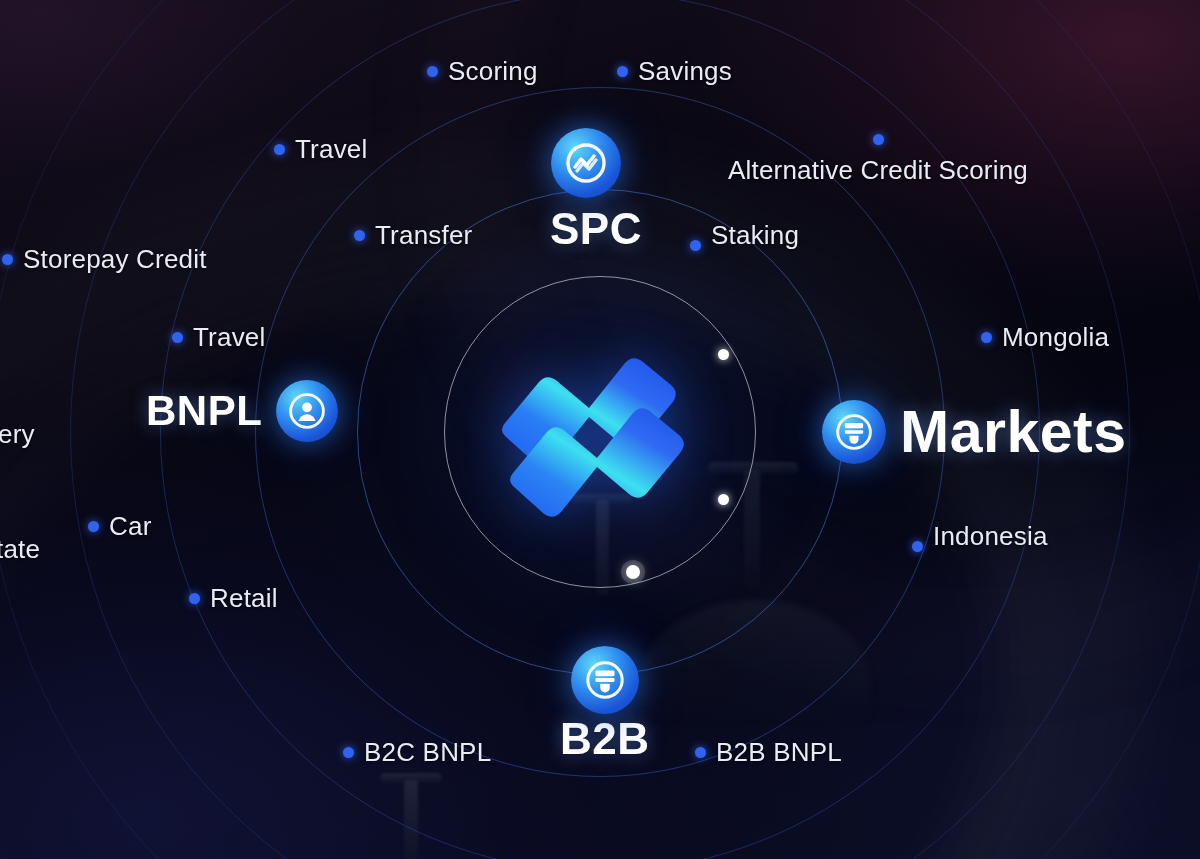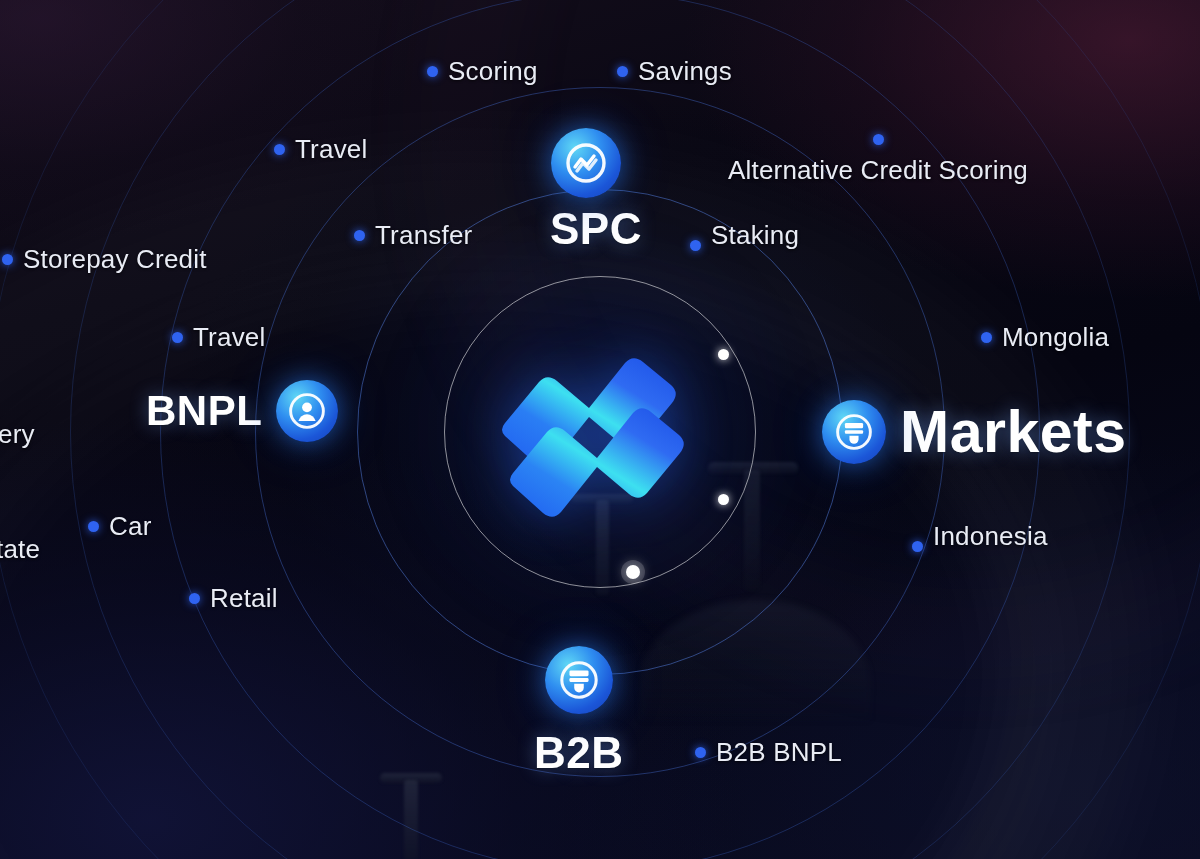--- a/index.html
+++ b/index.html
@@ -127,21 +127,21 @@
     box-shadow:0 0 26px rgba(45,130,245,0.55), 0 0 52px rgba(30,90,220,0.30);
   }
   .node-icon svg { display:block; }
 
   
   .node-spc { left:530px; top:128px; flex-direction:column; gap:6px; }
   .node-spc .node-icon { width:70px; height:70px; }
   .node-spc .node-title { font-size:44px;margin-left:20px; }
 
   
-  .node-b2b { left:534px; top:646px; flex-direction:column; gap:14px; }
+  .node-b2b { left:560px; top:646px; flex-direction:column; gap:0; }
   .node-b2b .node-icon { width:68px; height:68px; }
   .node-b2b .node-title { font-size:44px; }
 
   
   .node-bnpl { left:146px; top:380px; gap:14px; }
   .node-bnpl .node-icon { width:62px; height:62px; }
   .node-bnpl .node-title { font-size:42px; }
 
   
   .node-markets { left:822px; top:398px; gap:14px; }
@@ -334,19 +334,23 @@
 
   <div class="sat nodot" style="left:-4px; top:534px;">
     <span class="txt">tate</span>
   </div>
 
   <div class="sat" style="left:189px; top:583px;">
     <span class="dot"></span>
     <span class="txt">Retail</span>
   </div>
 
+  <div class="sat" style="left:343px; top:737px;">
+    <span class="dot"></span>
+    <span class="txt">B2C BNPL</span>
+  </div>
 
   <div class="sat" style="left:695px; top:737px;">
     <span class="dot"></span>
     <span class="txt">B2B BNPL</span>
   </div>
 
 </div>
 
 </body></html>

